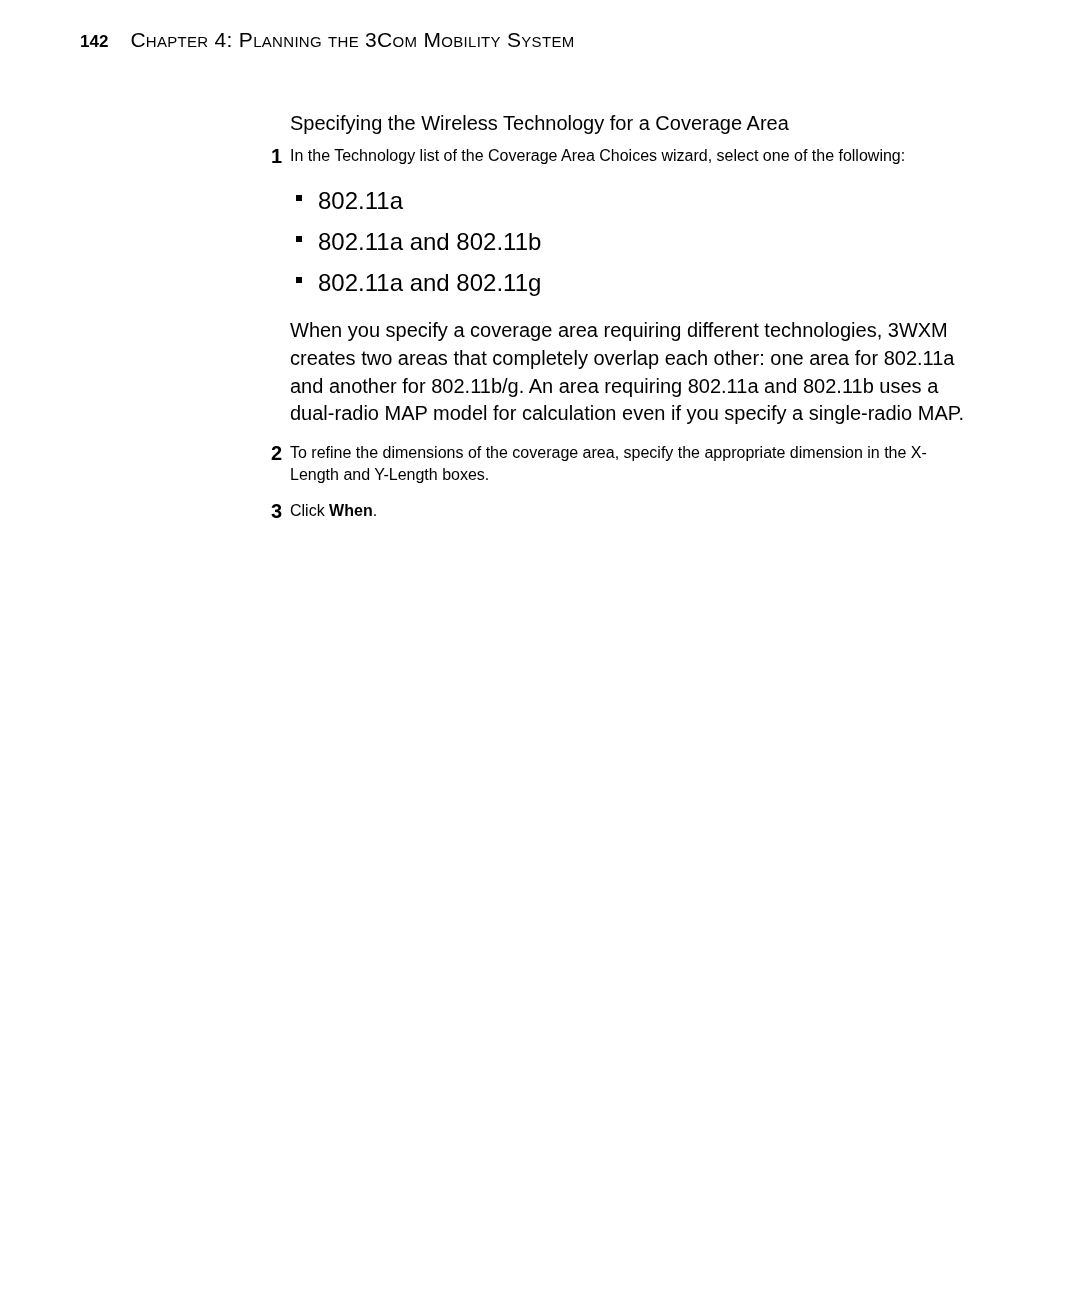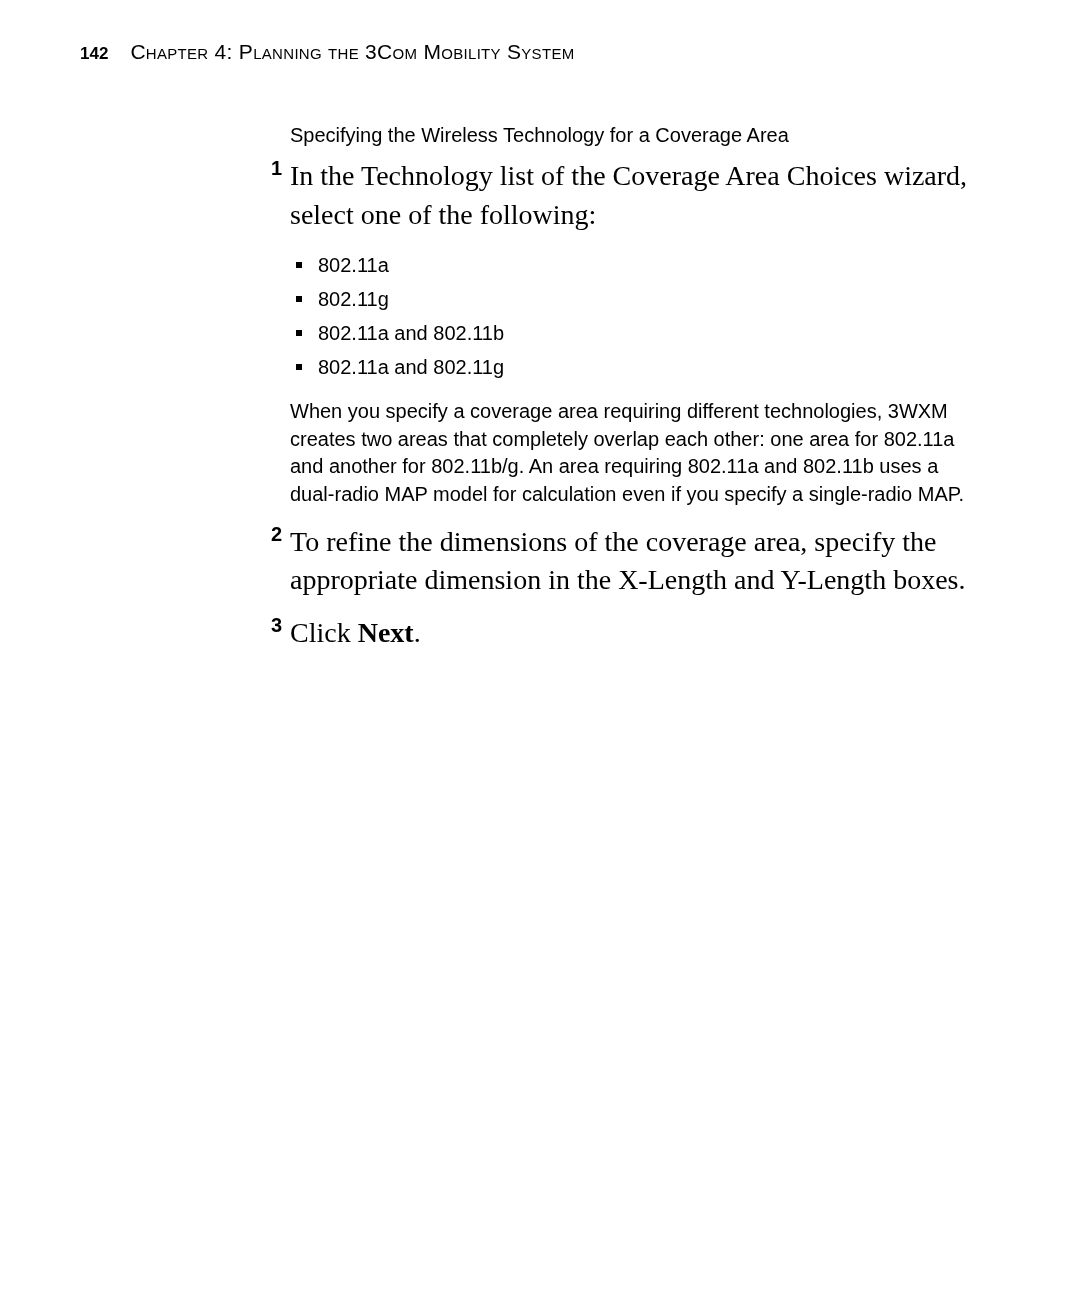--- a/index.html
+++ b/index.html
@@ -6,21 +6,21 @@
     margin: 0;
     padding: 0;
     background: #ffffff;
     font-family: "Helvetica Neue", Arial, sans-serif;
     color: #000;
     width: 1080px;
     height: 1296px;
     position: relative;
   }
   .page {
-    padding: 40px 110px 0 80px;
+    padding: 28px 110px 0 80px;
   }
   .header-line {
     display: flex;
     align-items: baseline;
     font-size: 15px;
     margin-bottom: 60px;
   }
   .page-number {
     font-weight: bold;
     font-size: 17px;
@@ -51,31 +51,30 @@
   .step-num {
     position: absolute;
     left: -28px;
     top: 0;
     font-weight: bold;
     font-size: 20px;
     text-align: right;
     width: 20px;
   }
   .step-body {
-    font-size: 28px;
+    font-size: 16px;
     line-height: 1.38;
-    font-family: Liberation Serif, serif;
   }
   .bullets {
     margin: 8px 0 14px 0;
   }
   .bullet {
     position: relative;
     padding-left: 28px;
-    font-size: 20px;
+    font-size: 24px;
     line-height: 1.7;
   }
   .bullet::before {
     content: "";
     position: absolute;
     left: 6px;
     top: 14px;
     width: 6px;
     height: 6px;
     background: #000;
@@ -95,29 +94,28 @@
 
     <div class="section-heading">Specifying the Wireless Technology for a Coverage Area</div>
 
     <div id="steps-container">
         <div class="step">
           <div class="step-num">1</div>
           <div class="step-body">In the Technology list of the Coverage Area Choices wizard, select one of the following:</div>
         </div>
         <div class="bullets">
           <div class="bullet">802.11a</div>
-          <div class="bullet">802.11g</div>
           <div class="bullet">802.11a and 802.11b</div>
           <div class="bullet">802.11a and 802.11g</div>
         </div>
         <div class="para"><span>When you specify a coverage area requiring different technologies, 3WXM creates two areas that completely overlap each other: one area for 802.11a and another for 802.11b/g. An area requiring 802.11a and 802.11b uses a dual-radio MAP model for calculation even if you specify a single-radio MAP.</span></div>
         <div class="step">
           <div class="step-num">2</div>
           <div class="step-body">To refine the dimensions of the coverage area, specify the appropriate dimension in the X-Length and Y-Length boxes.</div>
         </div>
         <div class="step">
           <div class="step-num">3</div>
-          <div class="step-body"><span>Click </span><span class="bold">Next</span><span>.</span></div>
+          <div class="step-body"><span>Click </span><span class="bold">When</span><span>.</span></div>
         </div>
       </div>
 
   </div>
 </div>
 
 </body></html>

